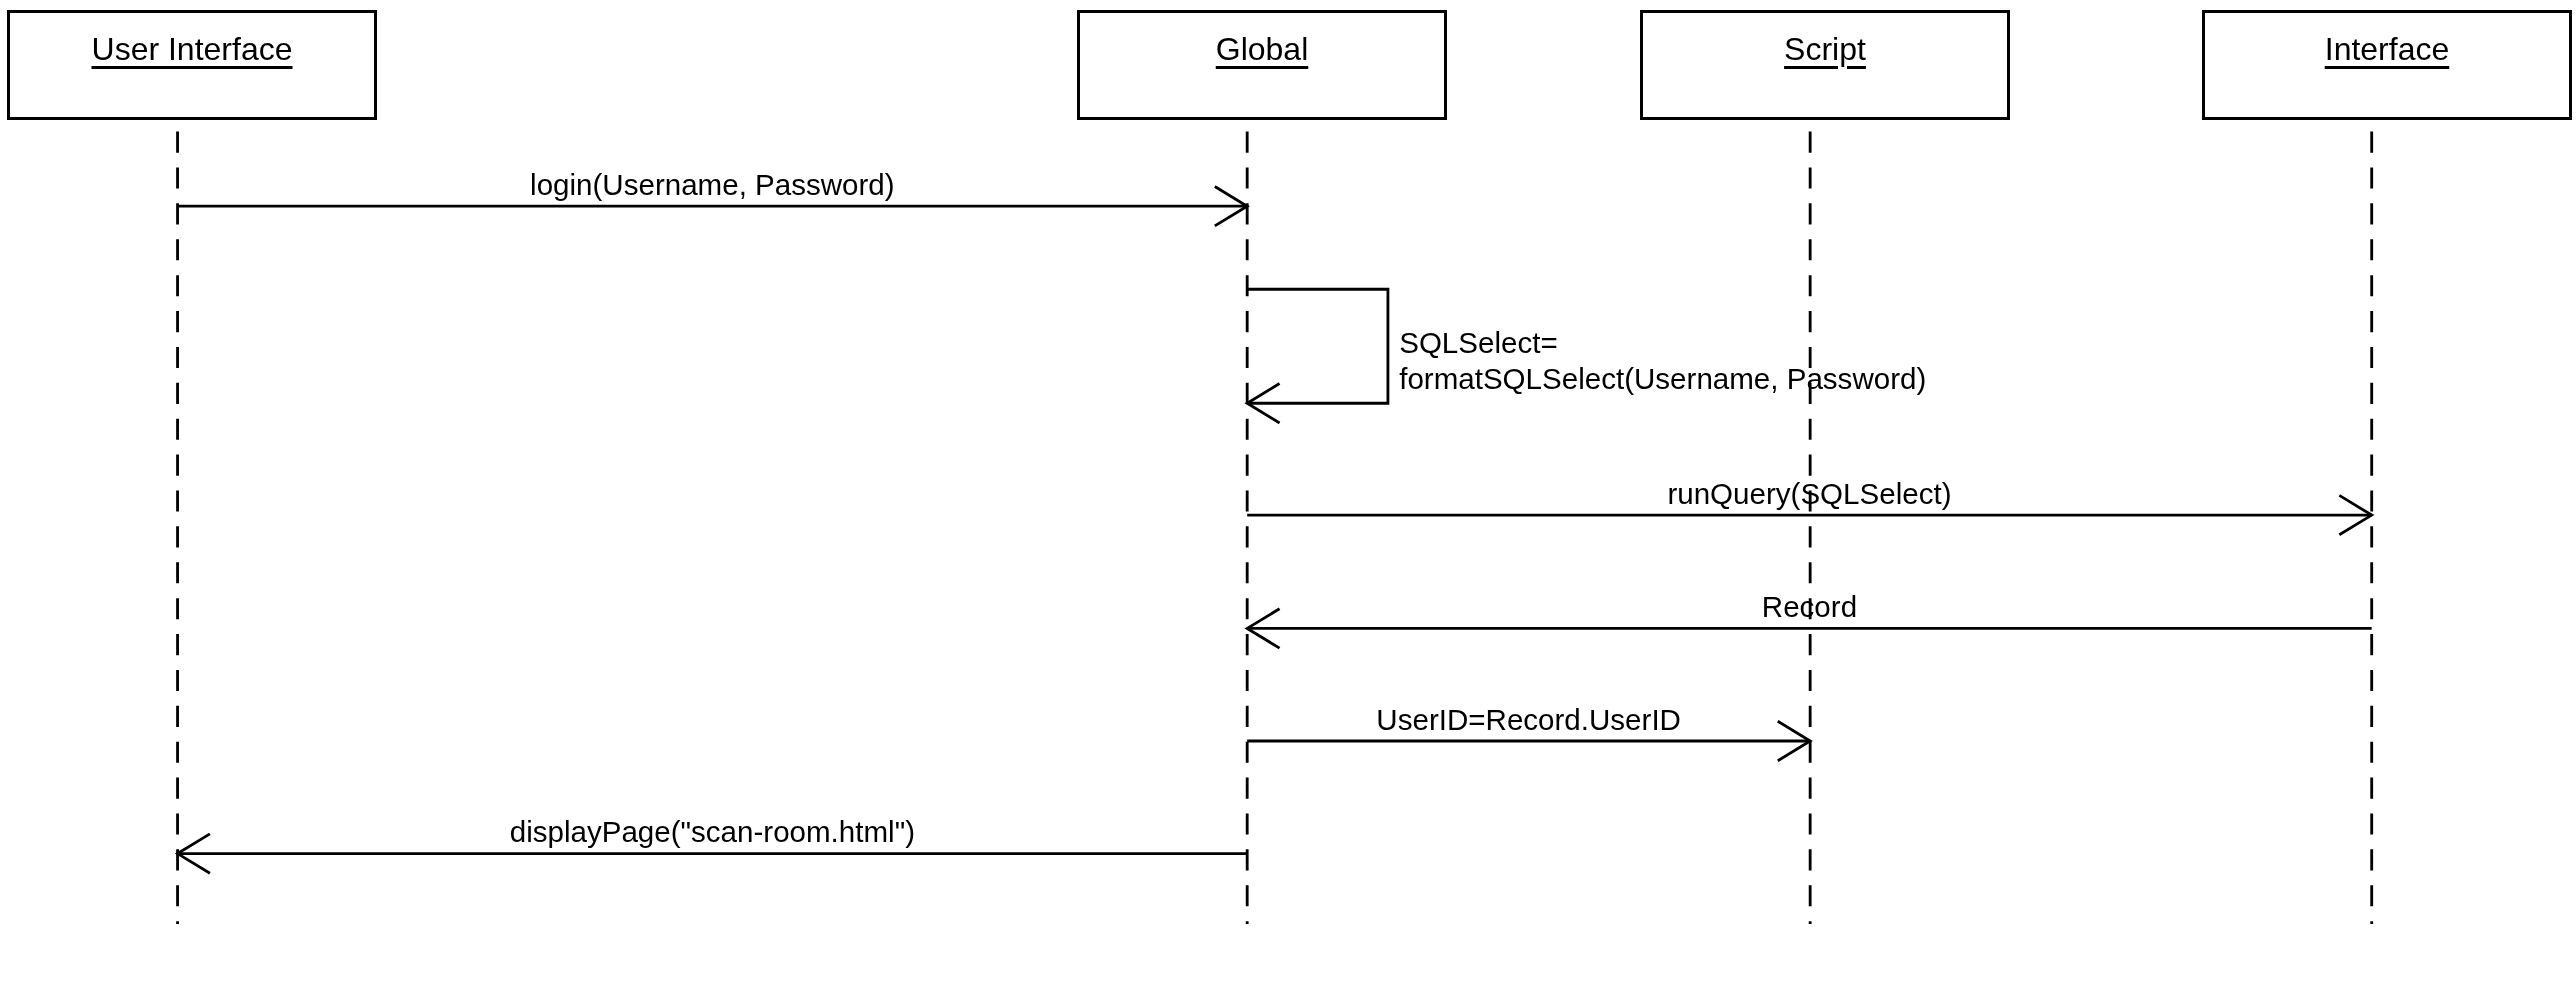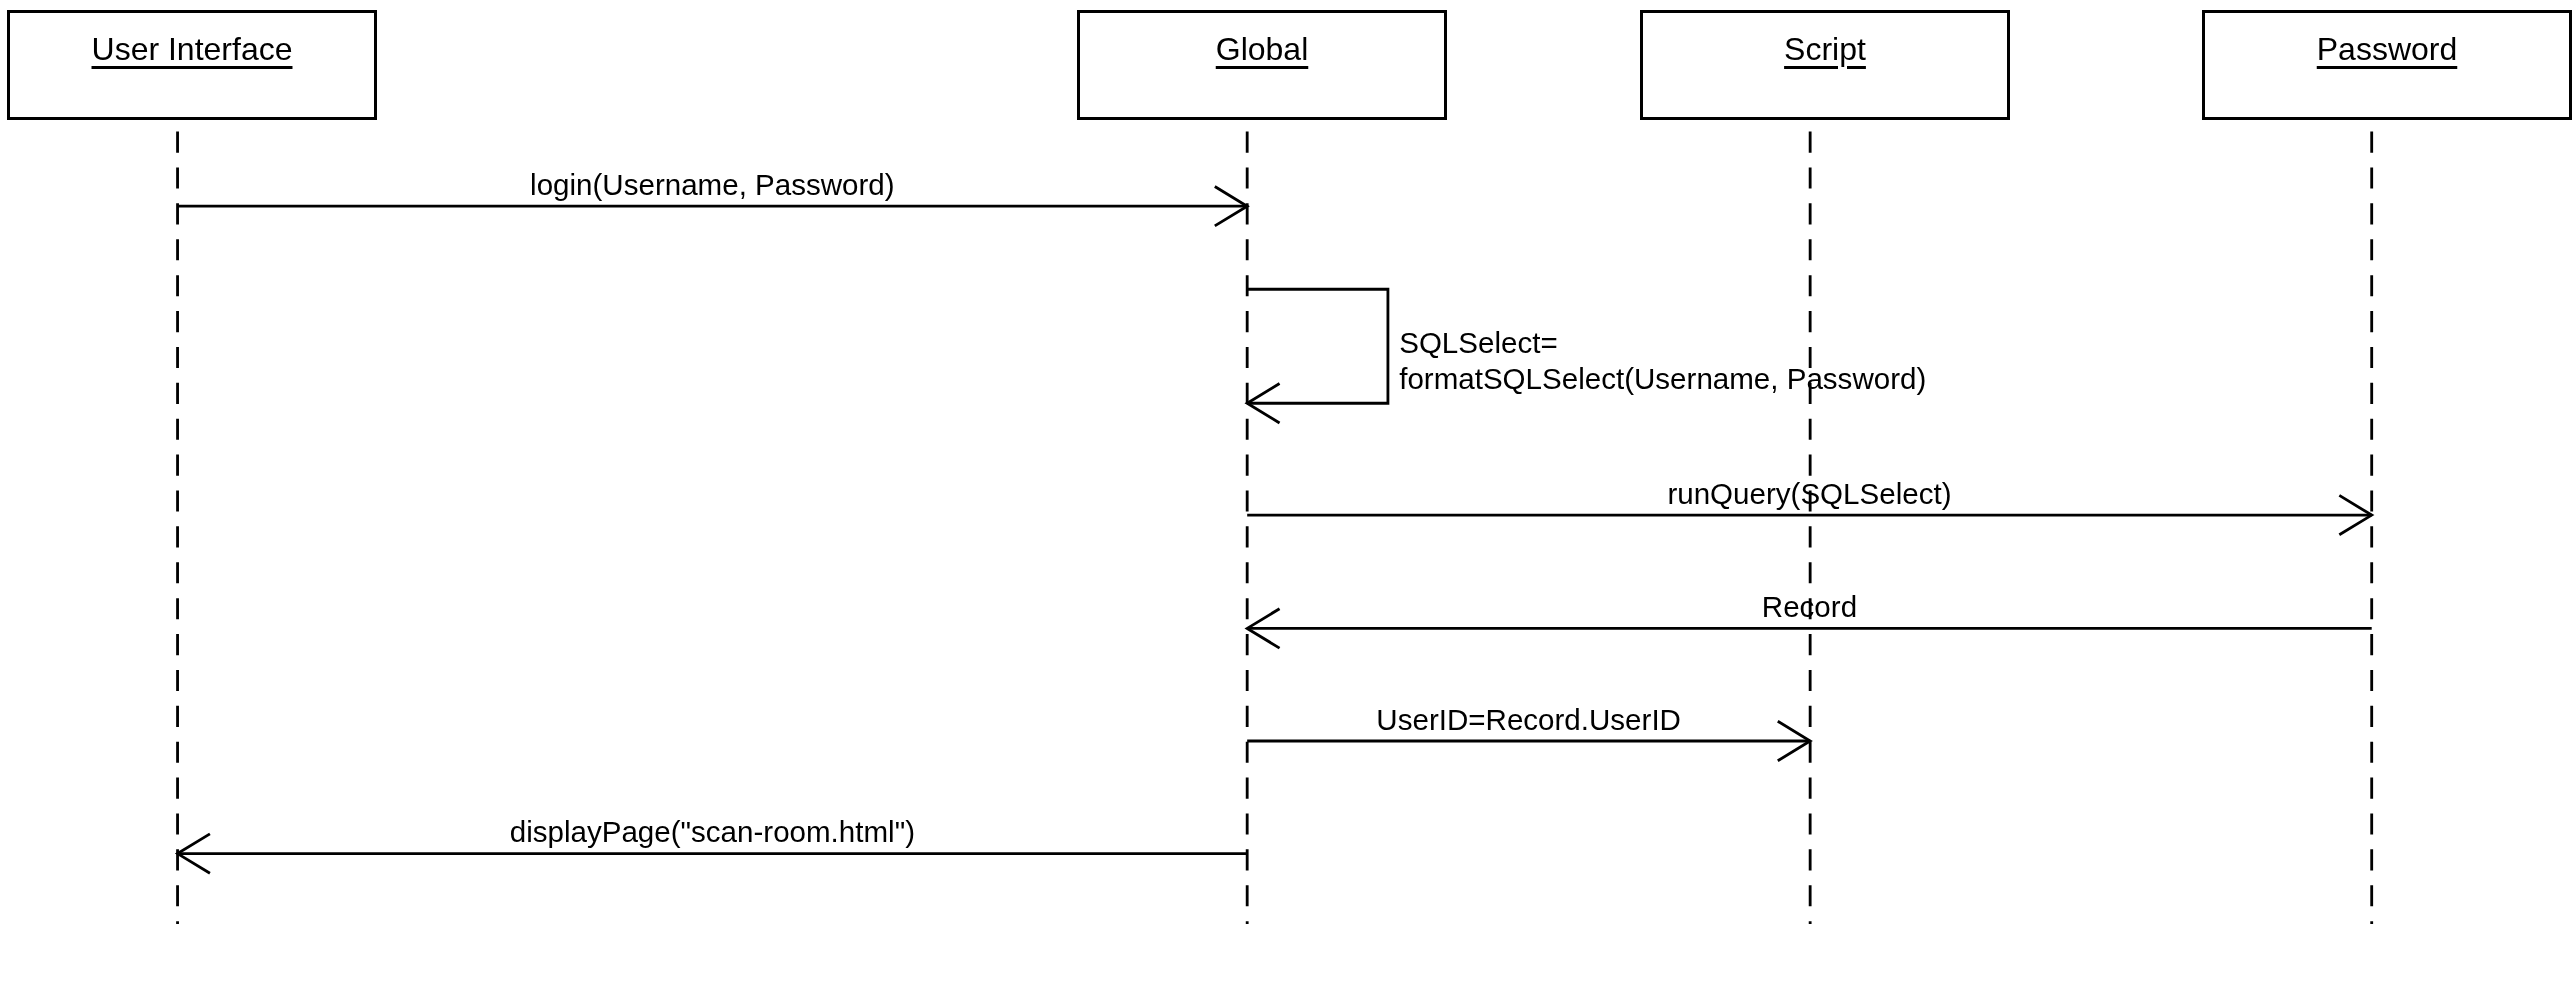--- a/index.html
+++ b/index.html
@@ -113,17 +113,17 @@
 
   <div class="actor" style="left:1077px">
     <span class="actor-title">Global</span>
   </div>
 
   <div class="actor" style="left:1640px">
     <span class="actor-title">Script</span>
   </div>
 
   <div class="actor" style="left:2202px">
-    <span class="actor-title">Password</span>
+    <span class="actor-title">Interface</span>
   </div>
 
 </div>
 
 
 </body></html>

